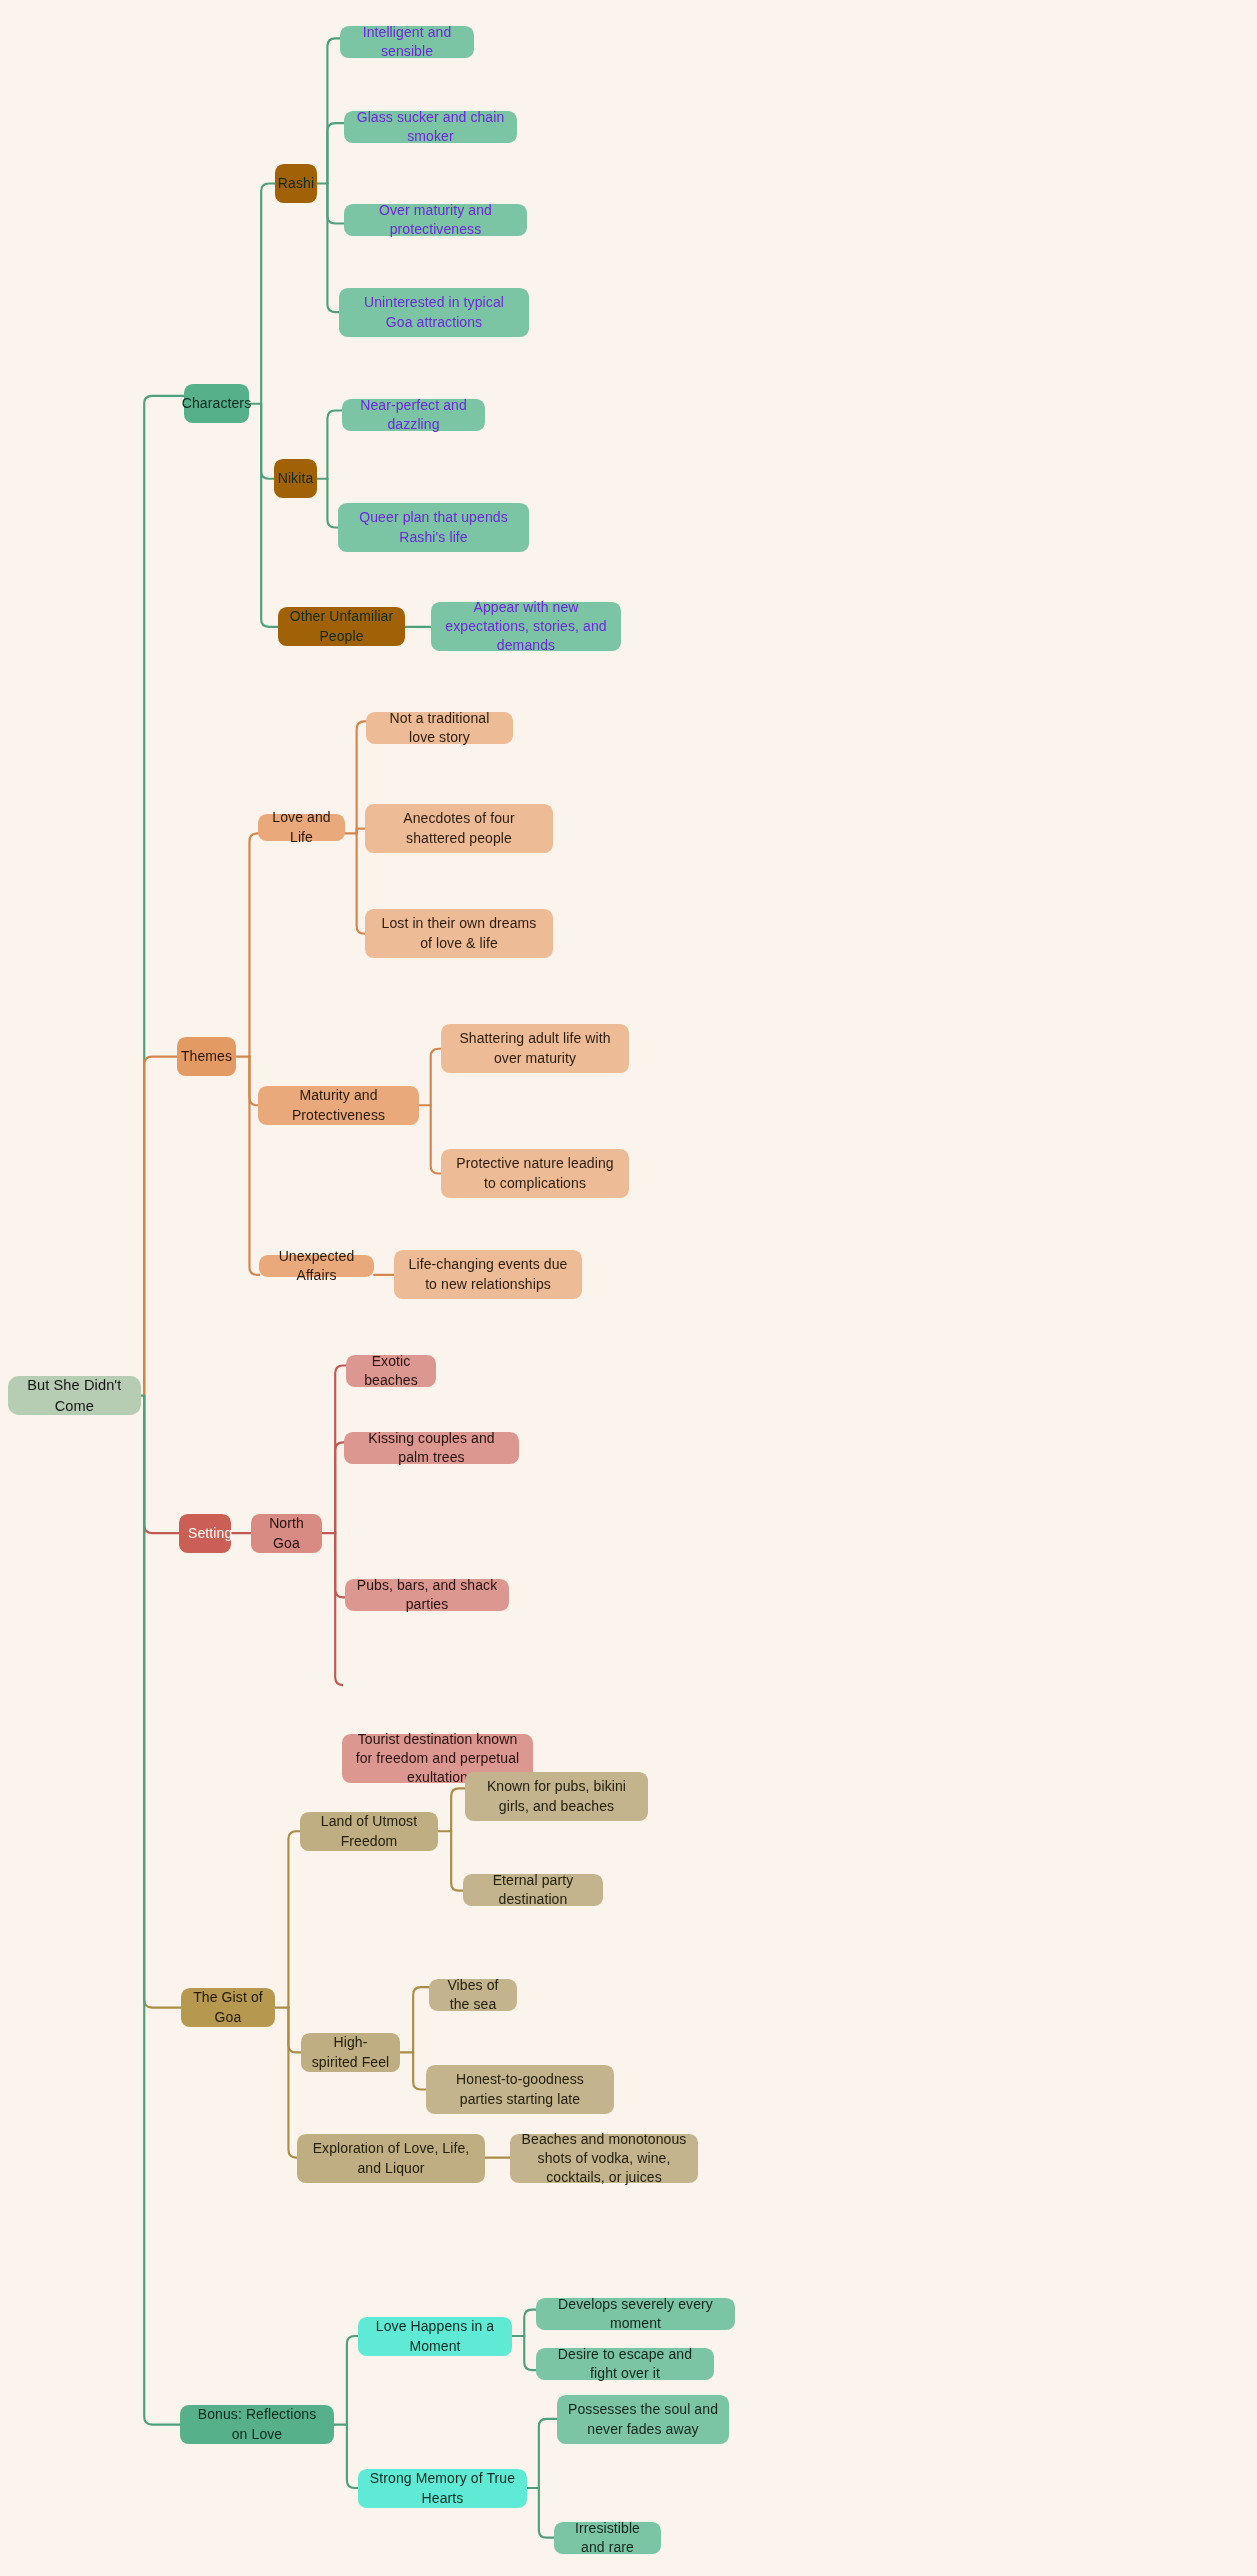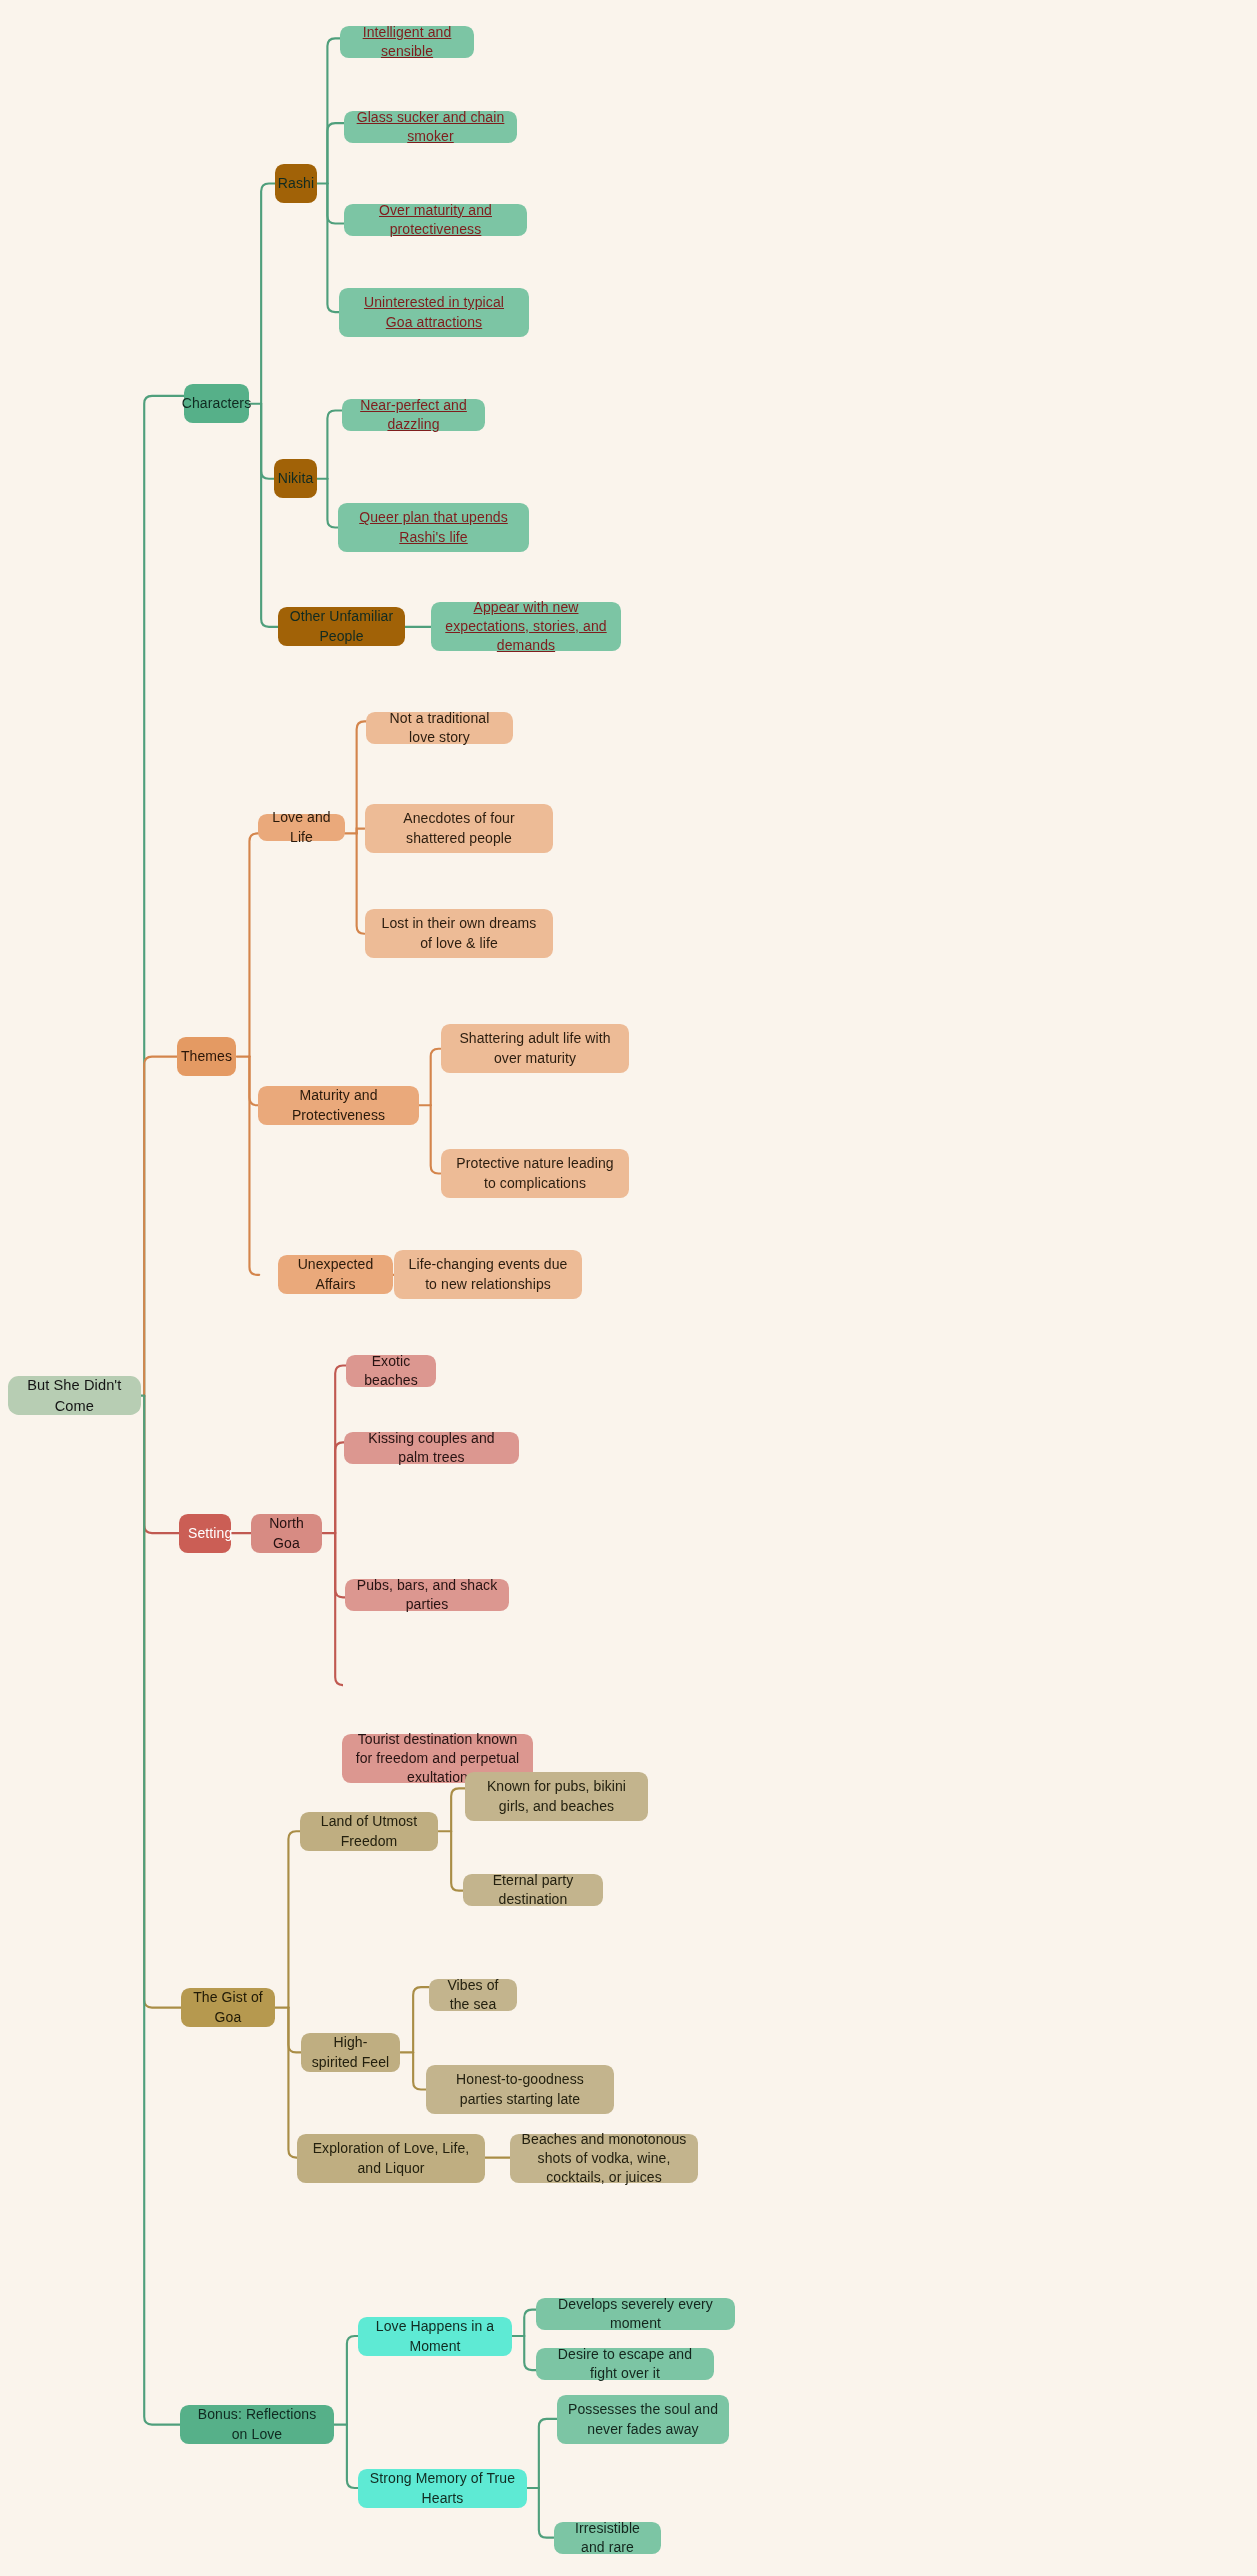--- a/index.html
+++ b/index.html
@@ -39,21 +39,21 @@
   }
   .node.root {
     background: #b7cdb3;
     color: #151515;
     border-radius: 10.7px;
     font-size: 14.6px;
   }
   
   .c-green-hub   { background: #56b089; color: #0f2a20; }
   .c-green-mid   { background: #a16207; color: #112b21; }
-  .c-green-leaf  { background: #7cc5a4; color: #7f1d1d; text-decoration: underline; }
+  .c-green-leaf  { background: #7cc5a4; color: #6d28d9; }
   
   .c-orange-hub  { background: #e49a63; color: #2a1608; }
   .c-orange-mid  { background: #eaa97b; color: #2a1a0b; }
   .c-orange-leaf { background: #edbb96; color: #2b1d0f; }
   
   .c-red-hub     { background: #cb5e55; color: #ffffff; }
   .c-red-mid     { background: #d78b83; color: #241010; }
   .c-red-leaf    { background: #dc9790; color: #271312; }
   
   .c-olive-hub   { background: #b6994f; color: #201a06; }
@@ -178,21 +178,21 @@
 
   <div class="node c-orange-leaf" style="left:366px; top:712px; width:147px; height:32px;">Not a traditional love story</div>
   <div class="node c-orange-leaf" style="left:365px; top:804px; width:188px; height:49px;">Anecdotes of four shattered people</div>
   <div class="node c-orange-leaf" style="left:365px; top:909px; width:188px; height:49px;">Lost in their own dreams of love &amp; life</div>
 
   <div class="node c-orange-mid" style="left:258px; top:1086px; width:161px; height:39px;">Maturity and Protectiveness</div>
 
   <div class="node c-orange-leaf" style="left:441px; top:1024px; width:188px; height:49px;">Shattering adult life with over maturity</div>
   <div class="node c-orange-leaf" style="left:441px; top:1149px; width:188px; height:49px;">Protective nature leading to complications</div>
 
-  <div class="node c-orange-mid" style="left:259px; top:1255px; width:115px; height:39px;margin-left:19px;">Unexpected Affairs</div>
+  <div class="node c-orange-mid" style="left:259px; top:1255px; width:115px; height:22px;">Unexpected Affairs</div>
   <div class="node c-orange-leaf" style="left:394px; top:1250px; width:188px; height:49px;">Life-changing events due to new relationships</div>
 
   <div class="node c-red-hub" style="left:179px; top:1514px; width:52px; height:39px;padding-left:20px;">Setting</div>
 
   <div class="node c-red-mid" style="left:251px; top:1514px; width:71px; height:39px;">North Goa</div>
 
   <div class="node c-red-leaf" style="left:346px; top:1355px; width:90px; height:32px;">Exotic beaches</div>
   <div class="node c-red-leaf" style="left:344px; top:1432px; width:175px; height:32px;">Kissing couples and palm trees</div>
   <div class="node c-red-leaf" style="left:345px; top:1579px; width:164px; height:32px;">Pubs, bars, and shack parties</div>
   <div class="node c-red-leaf" style="left:342px; top:1734px; width:191px; height:49px;">Tourist destination known for freedom and perpetual exultation</div>

